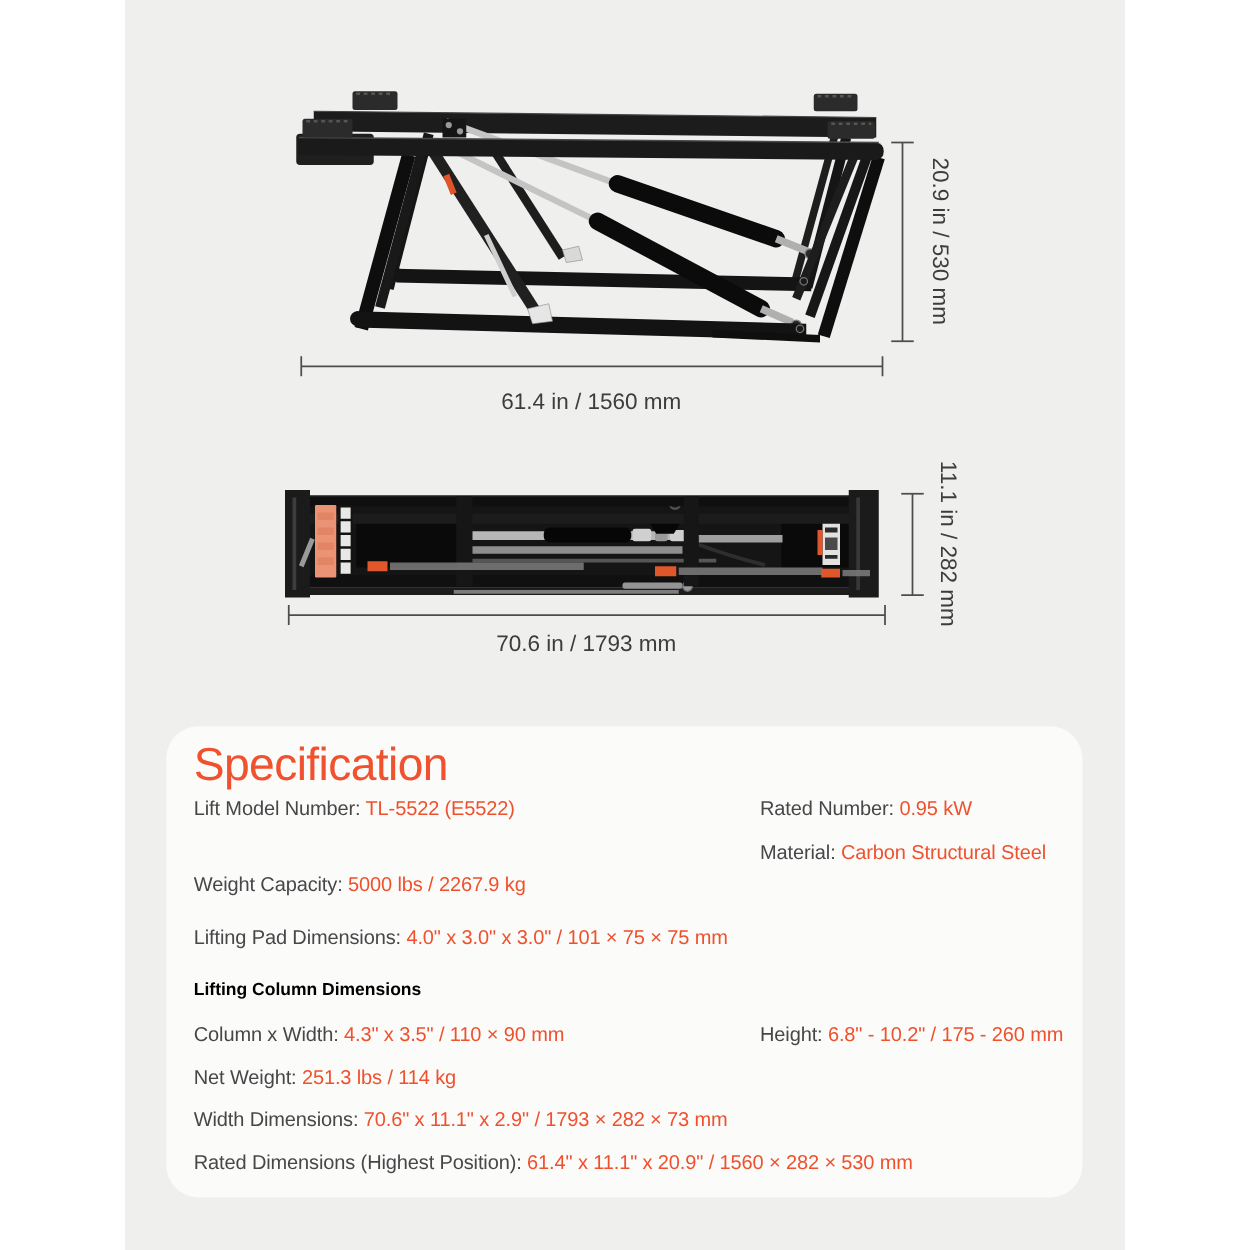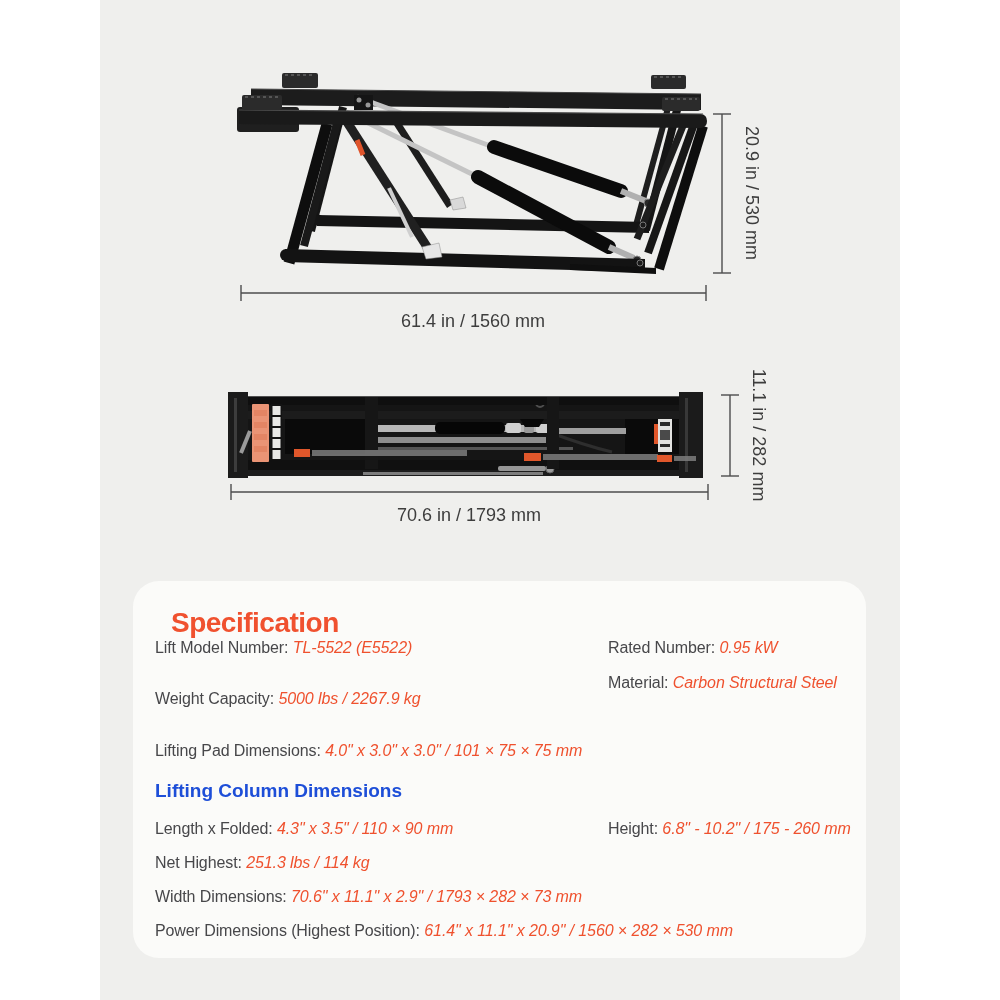--- a/index.html
+++ b/index.html
@@ -10,32 +10,32 @@
   .content{
     position:absolute;left:100px;top:0;width:800px;height:1000px;
     background:#EFEFED;
   }
   .diagram-svg{position:absolute;left:0;top:0;}
   .card{
     position:absolute;left:33px;top:581px;width:733px;height:377px;
     background:#FBFBF9;border-radius:26px;
   }
   .card-title{
-    position:absolute;left:22px;top:10px;margin:16px;
-    font-size:28px;font-weight:bold;letter-spacing:-0.5px;color:#F0512F;
+    position:absolute;left:22px;top:10px;margin:0;
+    font-size:37px;font-weight:normal;letter-spacing:-0.5px;color:#F0512F;
   }
   .row{
     position:absolute;left:22px;font-size:16px;line-height:20px;
     color:#47474A;white-space:nowrap;letter-spacing:-0.1px;
   }
   .row.rcol{left:475px;}
-  .val{color:#EF512E;font-style:italic;}
+  .val{color:#EF512E;}
   .subhead{
-    position:absolute;left:22px;top:198px;font-size:19px;line-height:24px;
-    font-weight:bold;color:#1d4ed8;white-space:nowrap;
+    position:absolute;left:22px;top:198px;font-size:14px;line-height:24px;
+    font-weight:bold;color:#000000;white-space:nowrap;
   }
   text{font-family:"Liberation Sans",sans-serif;}
   .dim-text{font-size:18px;fill:#3D3D3D;}
 </style>
 </head>
 <body>
 
 <div class="content">
 
   <svg class="diagram-svg" width="800" height="545" viewBox="0 0 800 545">
@@ -196,47 +196,47 @@
     </g>
     <text class="dim-text" x="369" y="521" text-anchor="middle">70.6 in / 1793 mm</text>
   </svg>
 
   <div class="card">
     <h1 class="card-title">Specification</h1>
 
     <div class="row" style="top:57px">
       <span class="lbl">Lift Model Number: </span><span class="val">TL-5522 (E5522)</span>
     </div>
-    <div class="row" style="top:108px">
+    <div class="row" style="top:118px">
       <span class="lbl">Weight Capacity: </span><span class="val">5000 lbs / 2267.9 kg</span>
     </div>
     <div class="row" style="top:160px">
       <span class="lbl">Lifting Pad Dimensions: </span><span class="val">4.0" x 3.0" x 3.0" / 101 × 75 × 75 mm</span>
     </div>
 
     <div class="row rcol" style="top:57px">
       <span class="lbl">Rated Number: </span><span class="val">0.95 kW</span>
     </div>
     <div class="row rcol" style="top:92px">
       <span class="lbl">Material: </span><span class="val">Carbon Structural Steel</span>
     </div>
 
     <div class="subhead">Lifting Column Dimensions</div>
 
     <div class="row" style="top:238px">
-      <span class="lbl">Length x Folded: </span><span class="val">4.3" x 3.5" / 110 × 90 mm</span>
+      <span class="lbl">Column x Width: </span><span class="val">4.3" x 3.5" / 110 × 90 mm</span>
     </div>
     <div class="row" style="top:272px">
-      <span class="lbl">Net Highest: </span><span class="val">251.3 lbs / 114 kg</span>
+      <span class="lbl">Net Weight: </span><span class="val">251.3 lbs / 114 kg</span>
     </div>
     <div class="row" style="top:306px">
       <span class="lbl">Width Dimensions: </span><span class="val">70.6" x 11.1" x 2.9" / 1793 × 282 × 73 mm</span>
     </div>
     <div class="row" style="top:340px">
-      <span class="lbl">Power Dimensions (Highest Position): </span><span class="val">61.4" x 11.1" x 20.9" / 1560 × 282 × 530 mm</span>
+      <span class="lbl">Rated Dimensions (Highest Position): </span><span class="val">61.4" x 11.1" x 20.9" / 1560 × 282 × 530 mm</span>
     </div>
 
     <div class="row rcol" style="top:238px">
       <span class="lbl">Height: </span><span class="val">6.8" - 10.2" / 175 - 260 mm</span>
     </div>
   </div>
 
 </div>
 
 </body></html>

